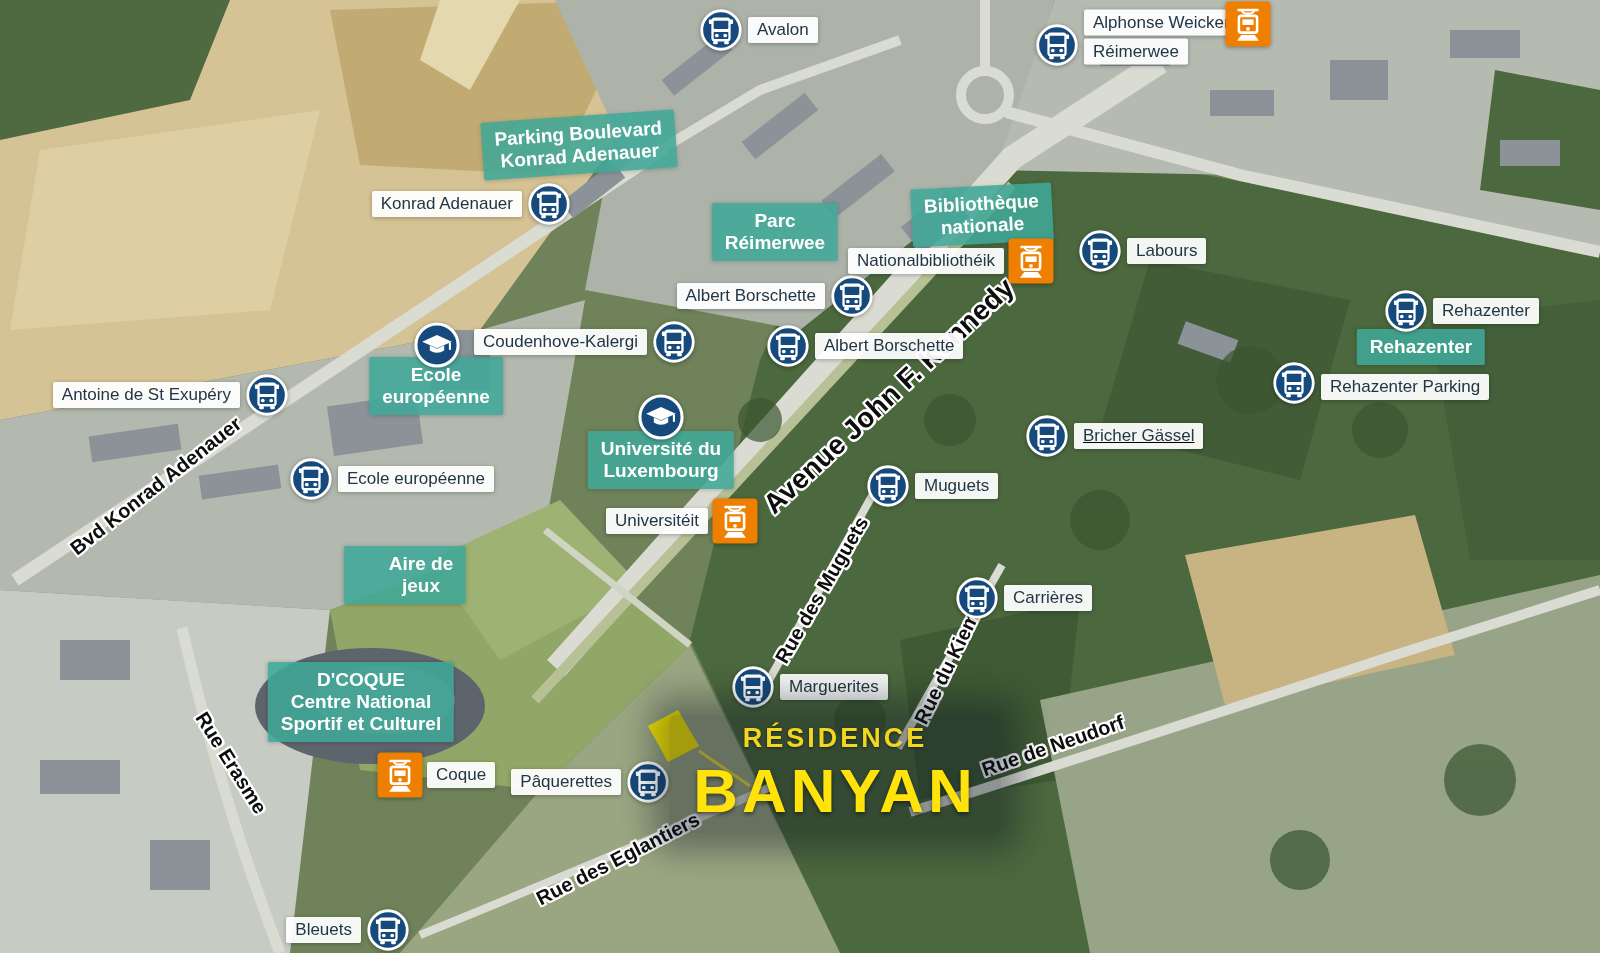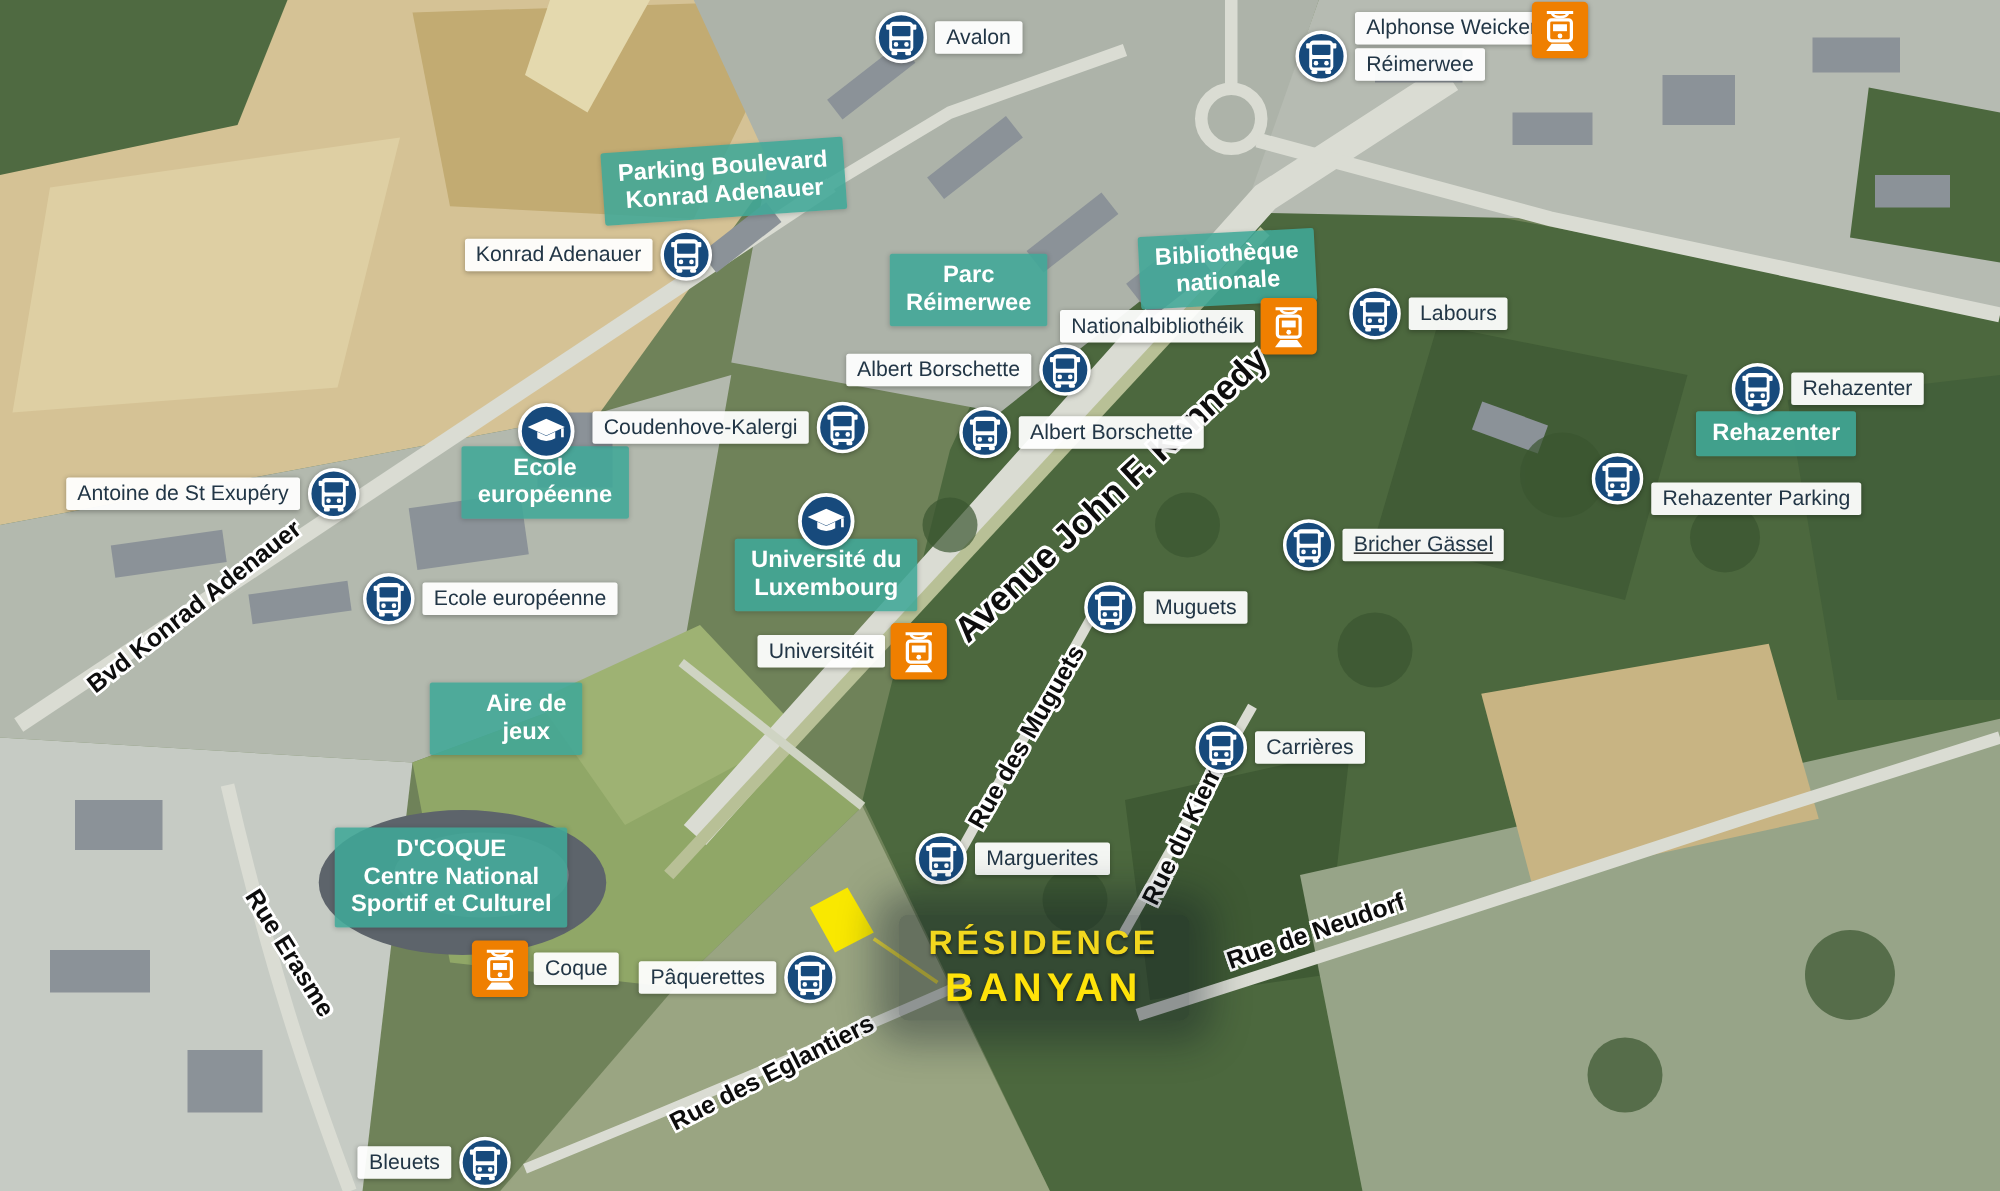--- a/index.html
+++ b/index.html
@@ -20,21 +20,21 @@
   .pillcol{position:absolute;display:flex;flex-direction:column;gap:3px;}
   .pillcol.right{left:27px;align-items:flex-start;}
   .pillcol.left{right:27px;align-items:flex-end;}
   .pill{background:rgba(255,255,255,.94);color:#223646;font-size:17px;font-weight:500;
         padding:3px 9px;border-radius:2px;white-space:nowrap;box-shadow:0 1px 4px rgba(0,0,0,.28);text-align:right;}
   .residence{position:absolute;transform:translate(-50%,-50%);text-align:center;
         background:rgba(12,22,32,.36);padding:8px 24px;border-radius:8px;
         box-shadow:0 0 30px 18px rgba(12,22,32,.36);}
   .residence .l1{font-size:27px;font-weight:bold;letter-spacing:3px;color:#f2d71e;
         text-shadow:0 1px 3px rgba(0,0,0,.5);}
-  .residence .l2{font-size:32px;font-weight:bold;letter-spacing:4px;color:#ffe30a;
+  .residence .l2{font-size:62px;font-weight:bold;letter-spacing:4px;color:#ffe30a;
         margin-top:1px;text-shadow:0 2px 4px rgba(0,0,0,.5);}
 </style>
 </head>
 <body>
 
 <div id="map">
 
   <svg class="bg" width="1600" height="953" viewBox="0 0 1600 953">
     <rect width="1600" height="953" fill="#6f8259"></rect>
     <polygon points="880,100 1180,170 1600,250 1600,953 840,953 690,640 760,360" fill="#4c683e"></polygon>
@@ -434,21 +434,21 @@
  <rect x="10.2" y="12" width="4" height="5" rx="1" fill="#fff"></rect>
  <rect x="33.8" y="12" width="4" height="5" rx="1" fill="#fff"></rect>
  <rect x="13" y="9.6" width="22" height="27.6" rx="4" fill="#fff"></rect>
  <rect x="15.6" y="13.4" width="16.8" height="9.4" rx="1" fill="#174a7c"></rect>
  <rect x="15.6" y="26.4" width="16.8" height="7.8" rx="1" fill="#174a7c"></rect>
  <circle cx="19.2" cy="30.3" r="2.1" fill="#fff"></circle>
  <circle cx="28.8" cy="30.3" r="2.1" fill="#fff"></circle>
  <rect x="15" y="36.6" width="5.4" height="3.6" rx="1.4" fill="#fff"></rect>
  <rect x="27.6" y="36.6" width="5.4" height="3.6" rx="1.4" fill="#fff"></rect>
           </svg></span>
-        <span class="pillcol right" style="top: 16px; transform: translateY(-50%);">
+        <span class="pillcol right" style="top: 4px; transform: translateY(-50%);">
           <span class="pill">Rehazenter Parking</span>
         </span>
       </div>
       <div class="marker" style="left: 1248px; top: 24px;">
         <span class="micon"><svg width="46" height="46" viewBox="0 0 48 48">
  <rect x="0.5" y="0.5" width="47" height="47" rx="4" fill="#ef7f00"></rect>
  <line x1="13" y1="9.4" x2="35" y2="9.4" stroke="#fff" stroke-width="2.6"></line>
  <path d="M17.5 9.4 C17.5 14.6 30.5 14.6 30.5 9.4" fill="none" stroke="#fff" stroke-width="2.4"></path>
  <rect x="14.5" y="15.5" width="19" height="17.5" rx="2.5" fill="none" stroke="#fff" stroke-width="2.7"></rect>
  <rect x="18.2" y="19.2" width="11.6" height="5.8" fill="#fff"></rect>

